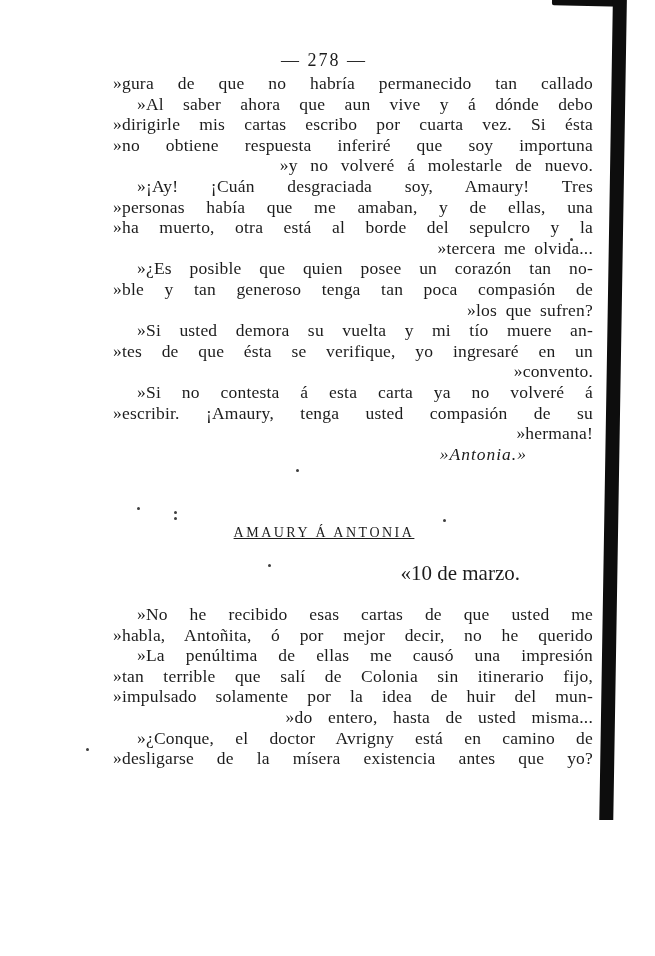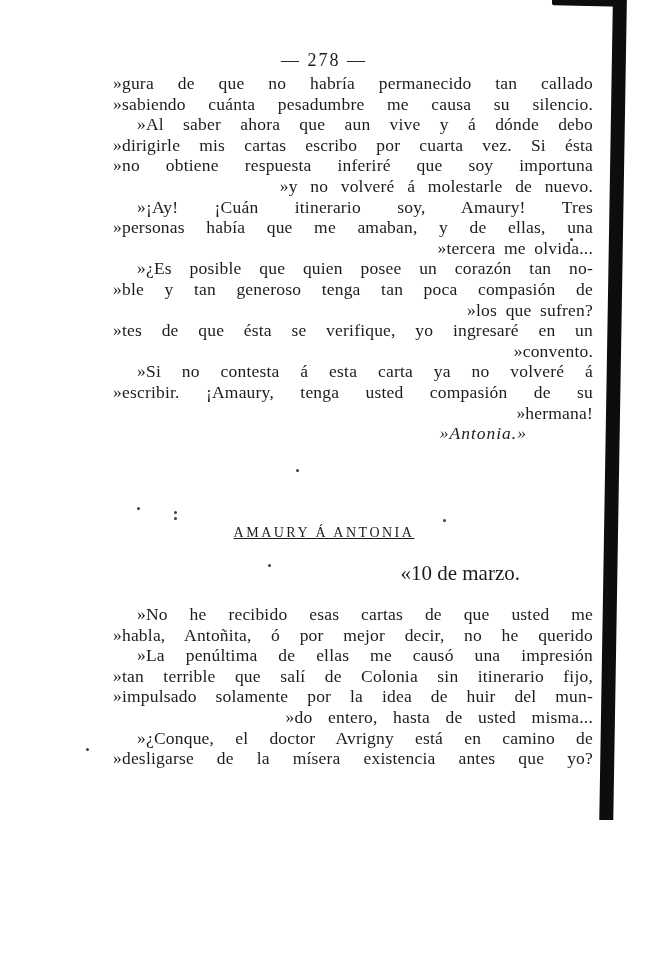--- a/index.html
+++ b/index.html
@@ -69,31 +69,32 @@
 </head>
 <body>
 
 <div class="page">
 
   <div class="pagenum">— 278 —</div>
 
   <div class="textblock b1">
     <div>
         <div class="line j">»gura de que no habría permanecido tan callado</div>
-        <div class="line j">»sabiendo cuánta pesadumbre me causa su silencio.</div>
         <div class="line j i">»Al saber ahora que aun vive y á dónde debo</div>
         <div class="line j">»dirigirle mis cartas escribo por cuarta vez. Si ésta</div>
         <div class="line j">»no obtiene respuesta inferiré que soy importuna</div>
         <div class="line s w2">»y no volveré á molestarle de nuevo.</div>
-        <div class="line j i">»¡Ay! ¡Cuán itinerario soy, Amaury! Tres</div>
+        <div class="line j i">»¡Ay! ¡Cuán desgraciada soy, Amaury! Tres</div>
         <div class="line j">»personas había que me amaban, y de ellas, una</div>
+        <div class="line j">»ha muerto, otra está al borde del sepulcro y la</div>
         <div class="line s">»tercera me olvida...</div>
         <div class="line j i">»¿Es posible que quien posee un corazón tan no-</div>
         <div class="line j">»ble y tan generoso tenga tan poca compasión de</div>
         <div class="line s">»los que sufren?</div>
+        <div class="line j i">»Si usted demora su vuelta y mi tío muere an-</div>
         <div class="line j">»tes de que ésta se verifique, yo ingresaré en un</div>
         <div class="line s">»convento.</div>
         <div class="line j i">»Si no contesta á esta carta ya no volveré á</div>
         <div class="line j">»escribir. ¡Amaury, tenga usted compasión de su</div>
         <div class="line s">»hermana!</div>
       </div>
     <div class="sig">»Antonia.»</div>
   </div>
 
   <div class="heading">AMAURY Á ANTONIA</div>

